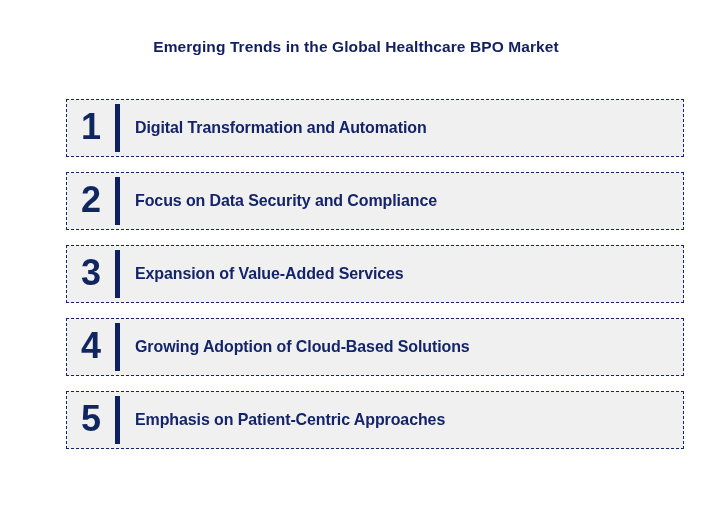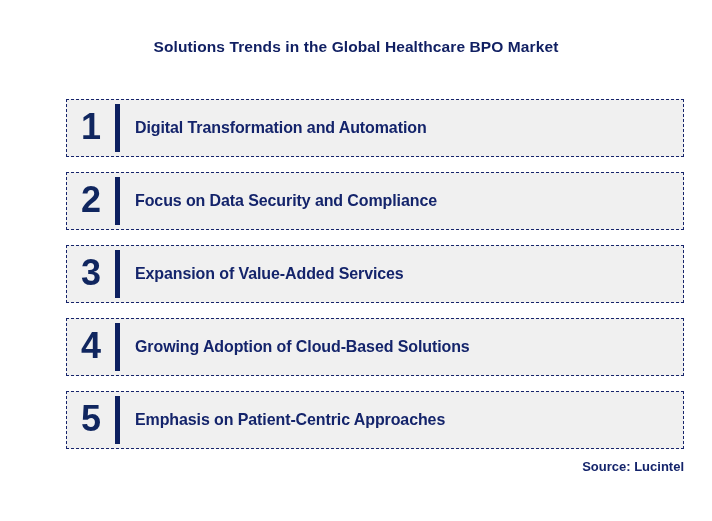--- a/index.html
+++ b/index.html
@@ -98,21 +98,21 @@
     font-weight: bold;
     color: #14246b;
     white-space: nowrap;
   }
 </style>
 </head>
 <body>
 
 <div class="page">
 
-  <div class="title">Solutions Trends in the Global Healthcare BPO Market</div>
+  <div class="title">Emerging Trends in the Global Healthcare BPO Market</div>
 
   <div class="trend-list">
 
     <div class="trend-row">
       <div class="trend-number">1</div>
       <div class="trend-divider"></div>
       <div class="trend-label">Digital Transformation and Automation</div>
     </div>
 
     <div class="trend-row">
@@ -134,15 +134,14 @@
     </div>
 
     <div class="trend-row">
       <div class="trend-number">5</div>
       <div class="trend-divider"></div>
       <div class="trend-label">Emphasis on Patient-Centric Approaches</div>
     </div>
 
   </div>
 
-  <div class="source">Source: Lucintel</div>
 
 </div>
 
 </body></html>

